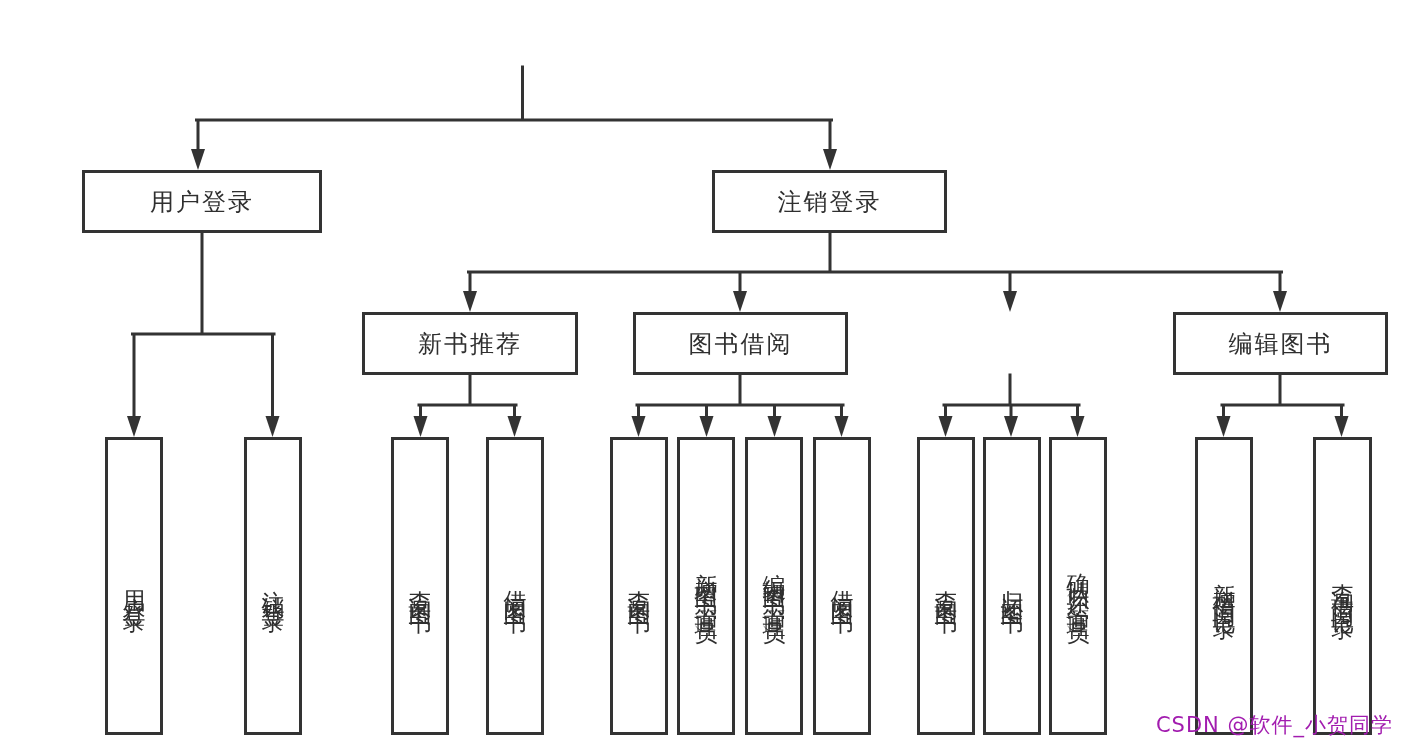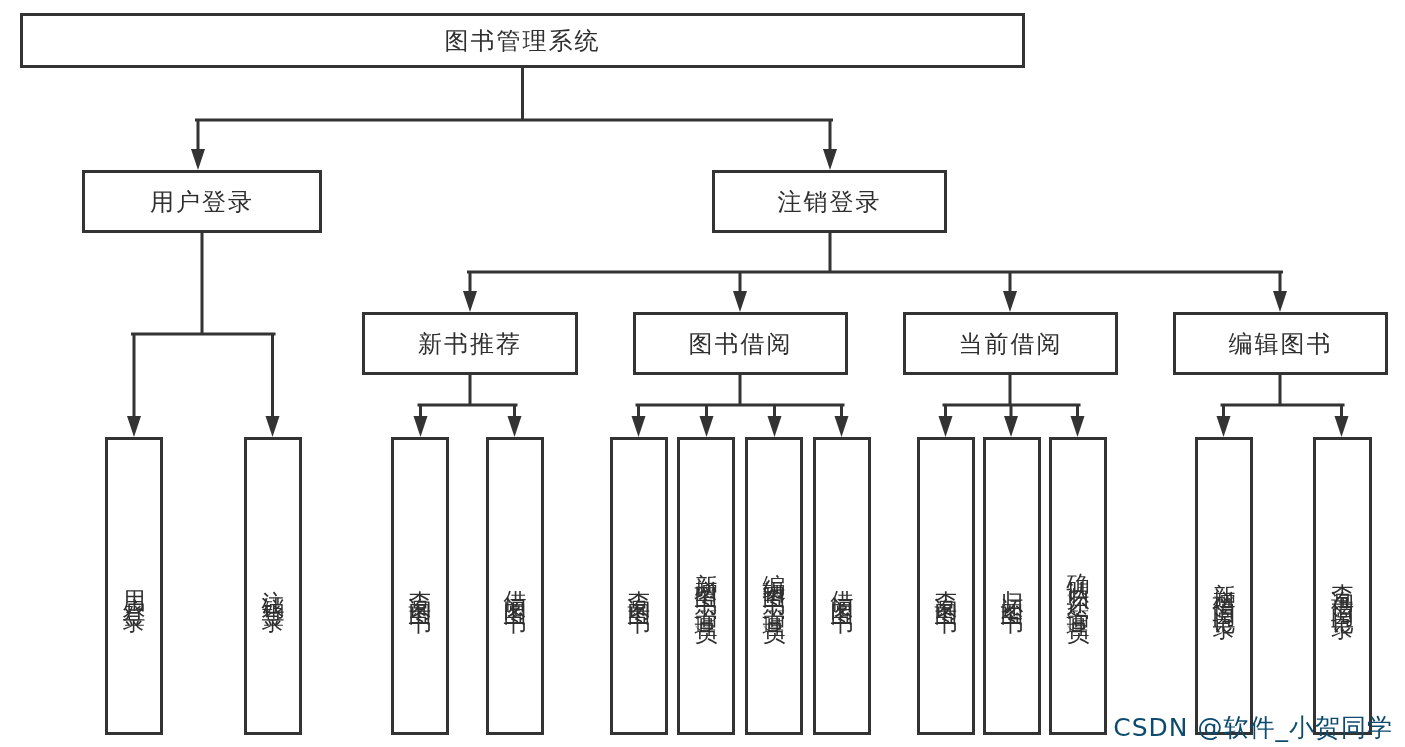--- a/index.html
+++ b/index.html
@@ -35,22 +35,22 @@
     writing-mode: vertical-rl;
     text-orientation: upright;
     font-size: 23px;
     line-height: 1;
     letter-spacing: 7px;
   }
   .watermark {
     position: absolute;
     right: 12px;
     top: 711px;
-    font-size: 25px;
-    color: #0c4a6e;
+    font-size: 21px;
+    color: #a21caf;
     letter-spacing: 1px;
     white-space: nowrap;
     z-index: 5;
   }
 </style>
 </head>
 <body>
 
 <div class="canvas">
 
@@ -87,39 +87,33 @@
       <polygon points="767.5,416 781.5,416 774.5,437"></polygon>
       <polygon points="834.5,416 848.5,416 841.5,437"></polygon>
       <polygon points="938.5,416 952.5,416 945.5,437"></polygon>
       <polygon points="1004,416 1018,416 1011,437"></polygon>
       <polygon points="1070.5,416 1084.5,416 1077.5,437"></polygon>
       <polygon points="1216.5,416 1230.5,416 1223.5,437"></polygon>
       <polygon points="1334.5,416 1348.5,416 1341.5,437"></polygon>
     </g>
   </svg>
 
-  <div class="node h" style="left:20px;top:13px;width:1005px;height:55px">
-    <span class="label">图书管理系统</span>
-  </div>
 
   <div class="node h" style="left:82px;top:170px;width:240px;height:63px">
     <span class="label">用户登录</span>
   </div>
   <div class="node h" style="left:712px;top:170px;width:235px;height:63px">
     <span class="label">注销登录</span>
   </div>
 
   <div class="node h" style="left:362px;top:312px;width:216px;height:63px">
     <span class="label">新书推荐</span>
   </div>
   <div class="node h" style="left:633px;top:312px;width:215px;height:63px">
     <span class="label">图书借阅</span>
-  </div>
-  <div class="node h" style="left:903px;top:312px;width:215px;height:63px">
-    <span class="label">当前借阅</span>
   </div>
   <div class="node h" style="left:1173px;top:312px;width:215px;height:63px">
     <span class="label">编辑图书</span>
   </div>
 
   <div class="node v" style="left:105px;top:437px;width:58px;height:298px">
     <span class="vtext">用户登录</span>
   </div>
   <div class="node v" style="left:244px;top:437px;width:58px;height:298px">
     <span class="vtext">注销登录</span>

